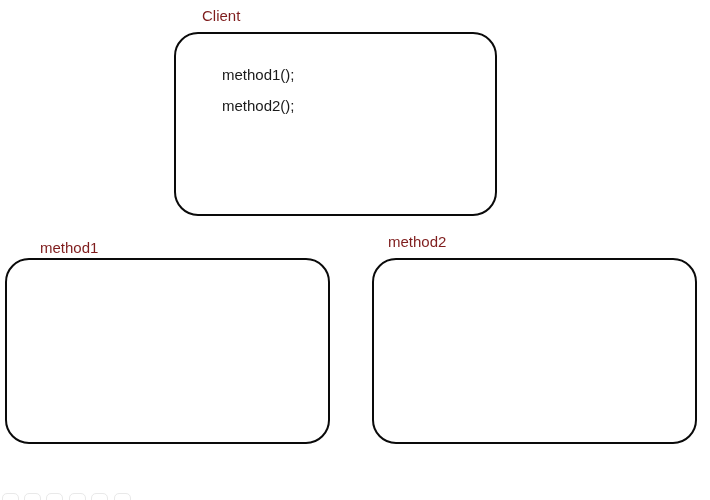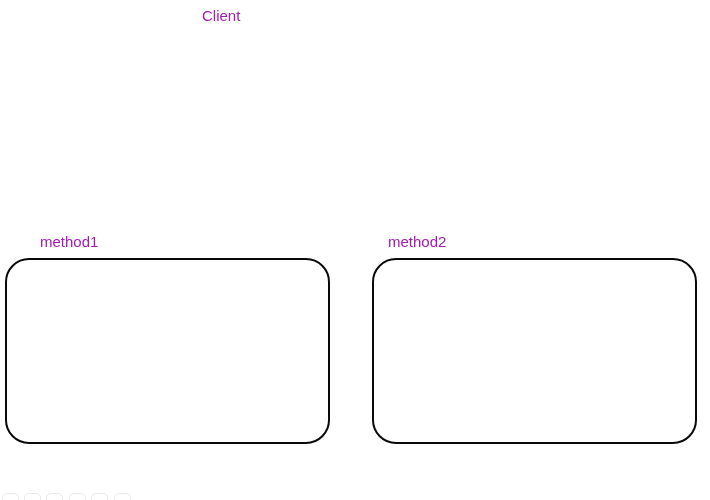--- a/index.html
+++ b/index.html
@@ -26,21 +26,21 @@
     border: 2.6px solid #0a0a0a;
     border-radius: 24px;
   }
 
   
   .caption {
     position: absolute;
     font-family: "Liberation Sans", sans-serif;
     font-size: 15px;
     line-height: 18px;
-    color: #a21caf;
+    color: #7f1d1d;
     white-space: nowrap;
   }
 
   
   .code-line {
     position: absolute;
     font-family: "Liberation Sans", sans-serif;
     font-size: 15px;
     line-height: 18px;
     color: #1a1a1a;
@@ -66,22 +66,26 @@
     background: #ffffff;
   }
 </style>
 </head>
 <body>
 
 <div id="canvas">
 
   <div class="caption" id="client-caption" style="left: 202px; top: 7px;">Client</div>
 
+  <div class="box" id="client-box" style="left: 174px; top: 32px; width: 323px; height: 184px;">
+    <div class="code-line" id="client-code-0" style="left: 46px; top: 32px;">method1();</div>
+    <div class="code-line" id="client-code-1" style="left: 46px; top: 63px;">method2();</div>
+  </div>
 
-  <div class="caption" id="method1-caption" style="left: 40px; top: 233px;">method1</div>
+  <div class="caption" id="method1-caption" style="left: 40px; top: 239px;">method1</div>
 
   <div class="box" id="method1-box" style="left: 5px; top: 258px; width: 325px; height: 186px;"></div>
 
   <div class="caption" id="method2-caption" style="left: 388px; top: 233px;">method2</div>
 
   <div class="box" id="method2-box" style="left: 372px; top: 258px; width: 325px; height: 186px;"></div>
 
   <div class="bottom-strip" id="bottom-strip">
       <div class="faint-shape" style="left: 2px;"></div>
       <div class="faint-shape" style="left: 24px;"></div>

